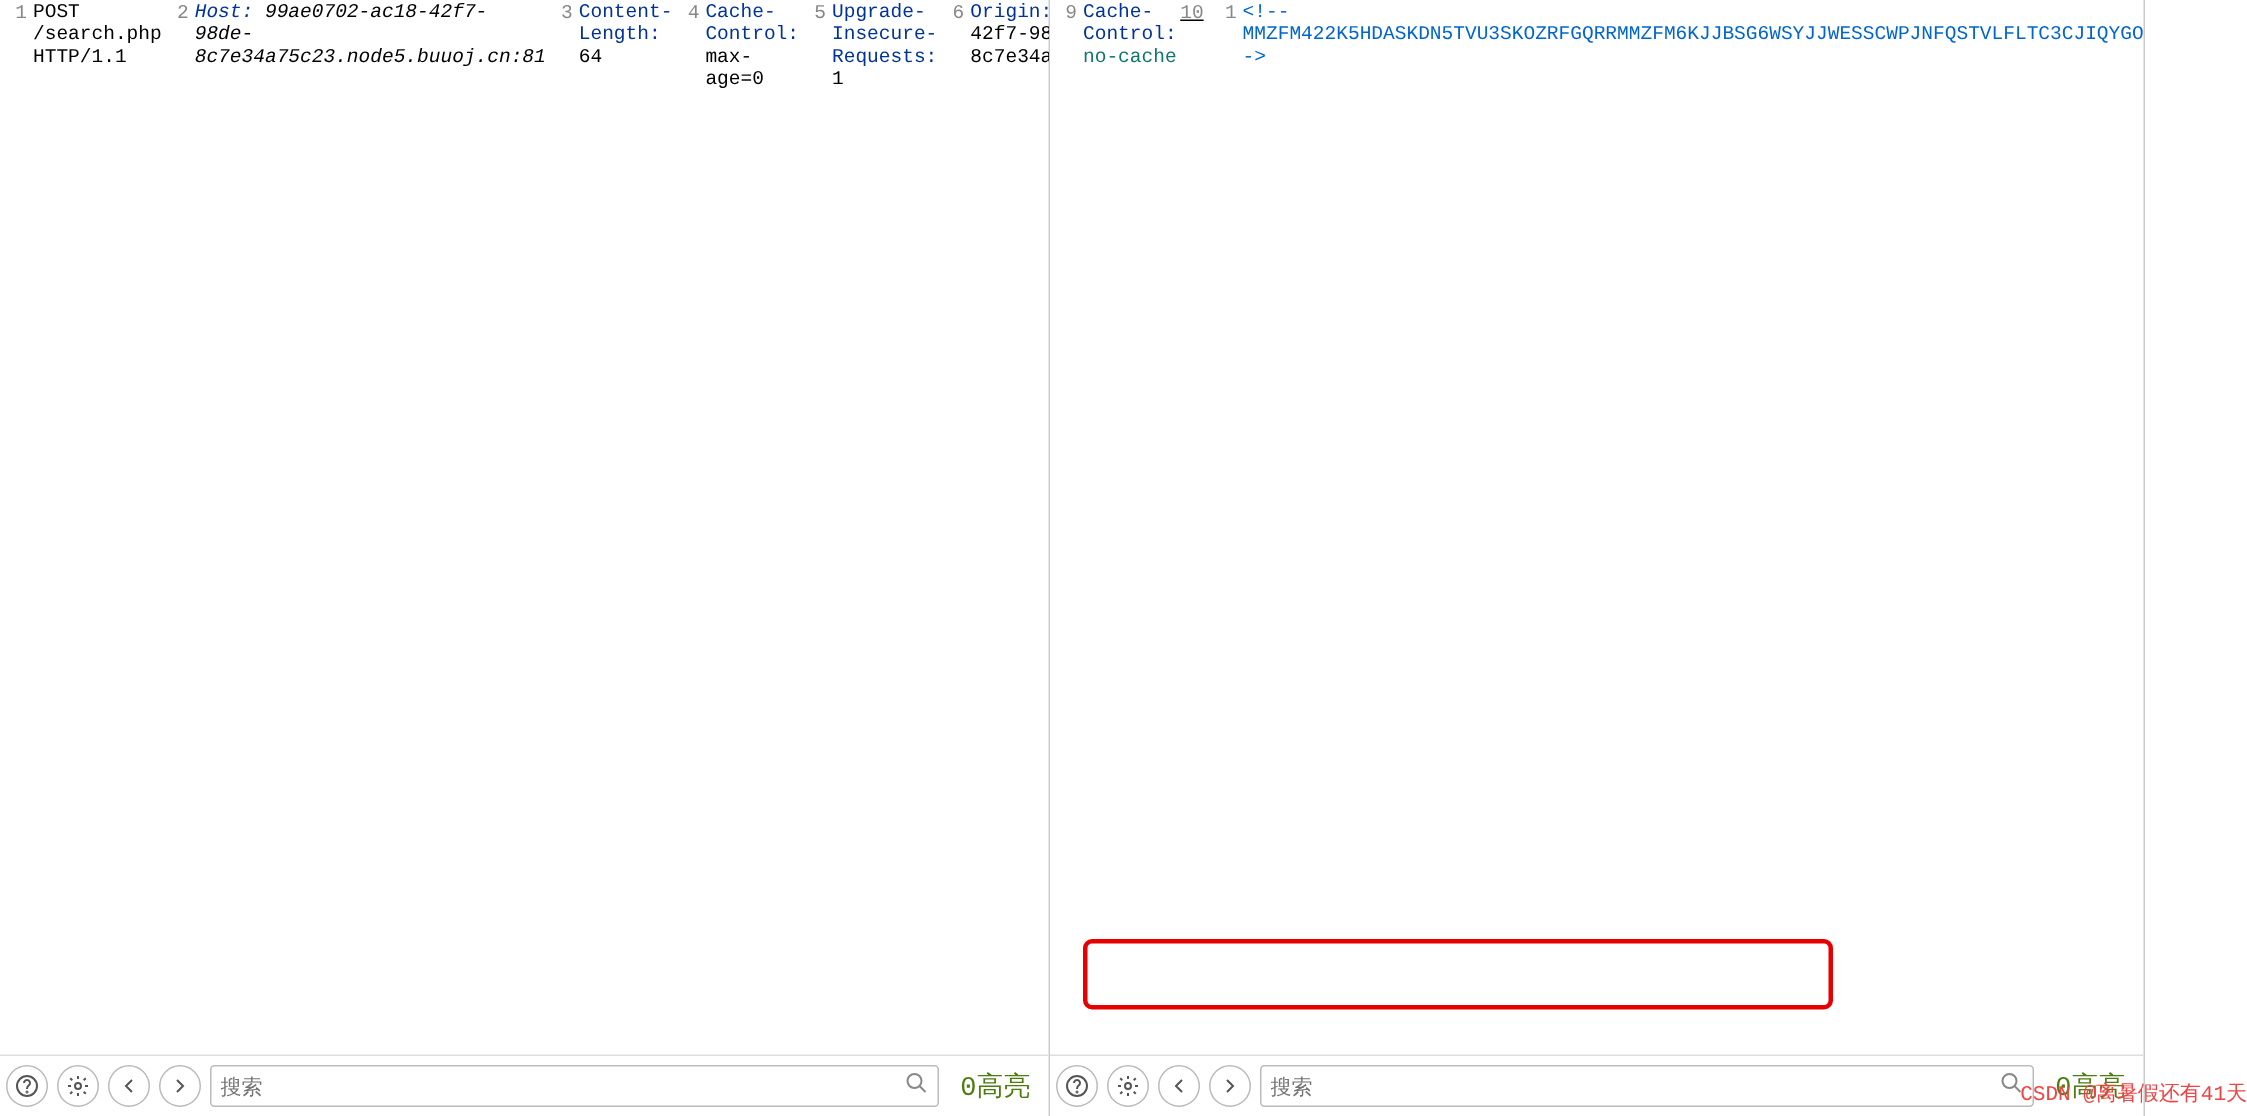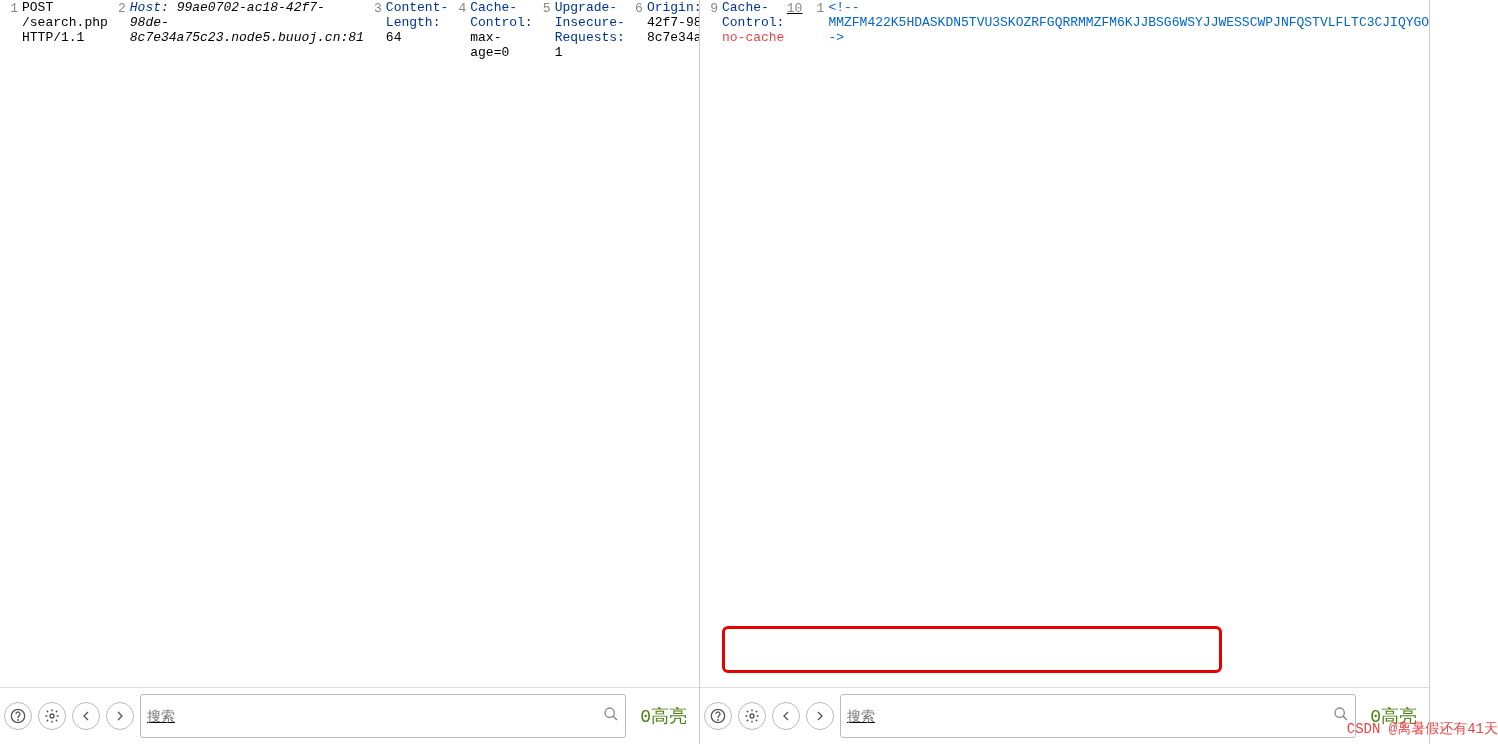--- a/index.html
+++ b/index.html
@@ -43,21 +43,21 @@
   flex: 1;
   overflow: auto;
   position: relative;
 }
 .code-lines {
   display: flex;
   flex-direction: row;
 }
 .tok-key { color: #003399; }
 .tok-tag { color: #0066cc; }
-.tok-comment { color: #ef4444; }
+.tok-comment { color: #0f766e; }
 .tok-text { color: #000; }
 .highlight-box {
   position: absolute;
   border: 3px solid #e60000;
   border-radius: 6px;
   left: 22px;
   width: 500px;
   top: 626px;
   height: 47px;
   pointer-events: none;
@@ -79,22 +79,21 @@
   color: #555;
 }
 .icon-btn svg { width: 16px; height: 16px; stroke: currentColor; fill: none; stroke-width: 2; }
 .search-wrap {
   flex: 1;
   display: flex;
   align-items: center;
   border: 1px solid #bbb;
   border-radius: 3px;
   padding: 0 6px;
-  height: 44px;
-  text-decoration: underline;
+  height: 28px;
 }
 .search-wrap input {
   flex: 1;
   border: none;
   outline: none;
   font-size: 14px;
   background: transparent;
   color: #888;
 }
 .search-wrap .search-icon { color: #888; }

